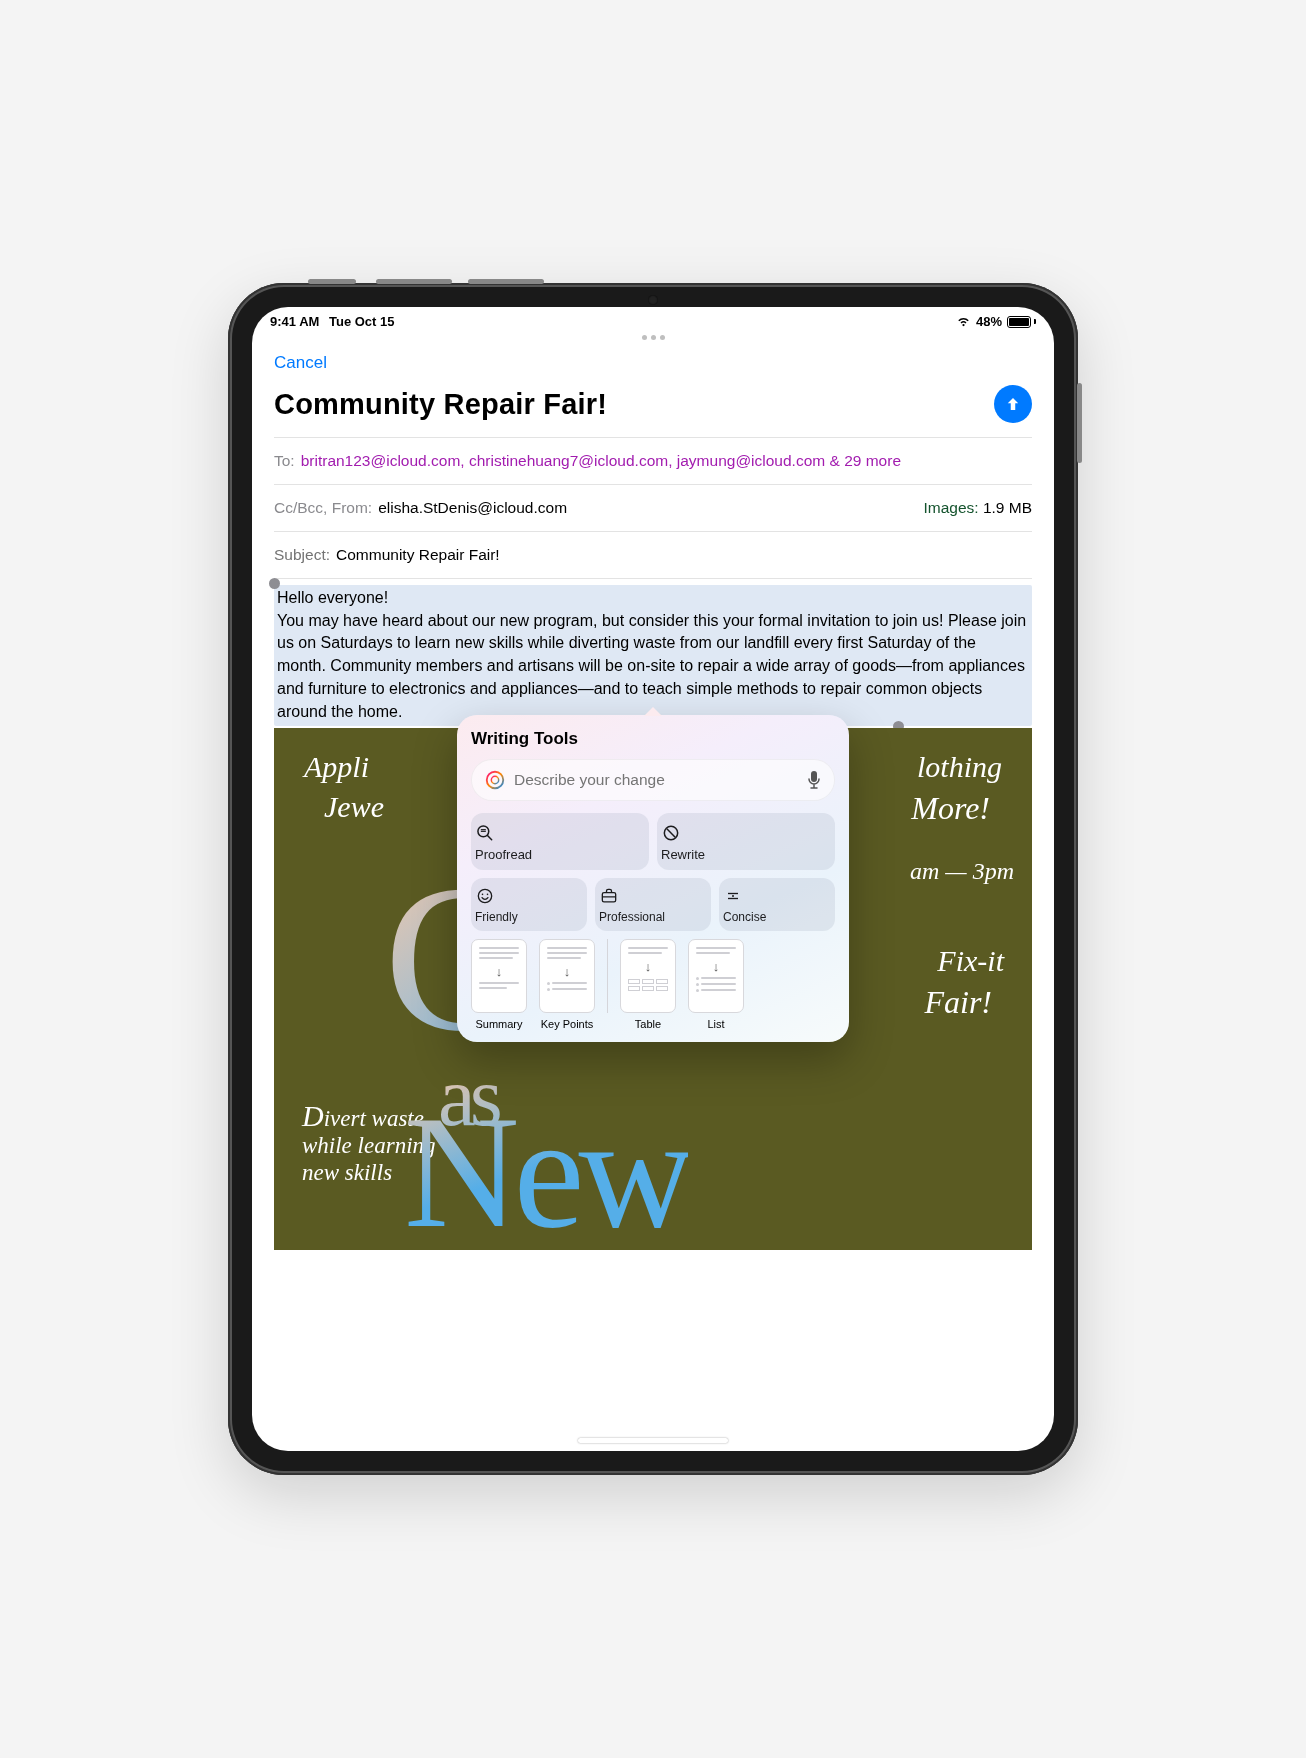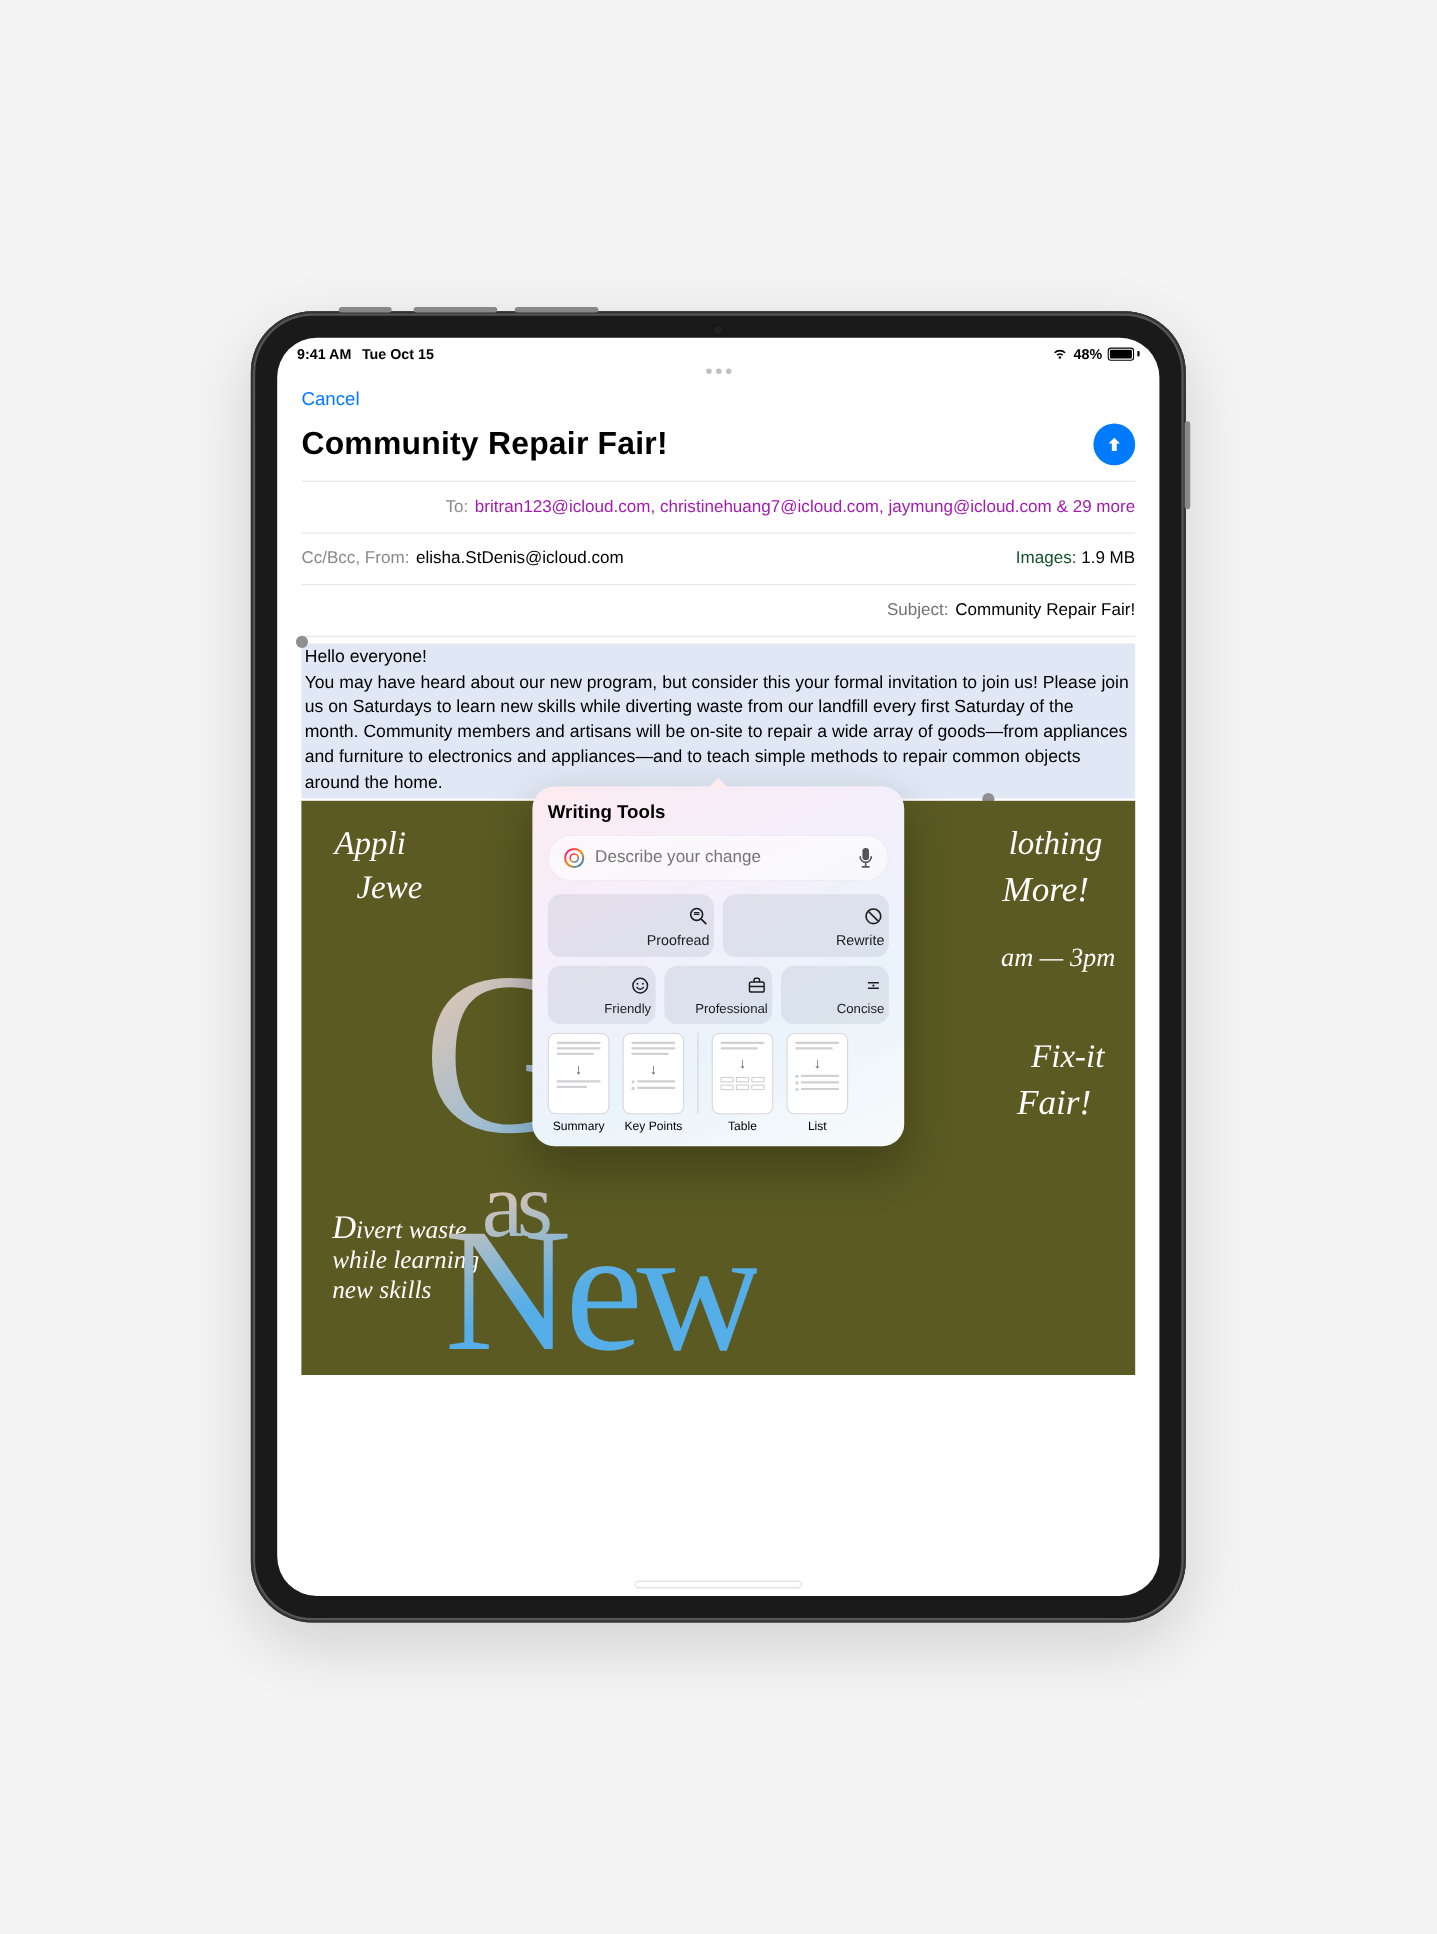--- a/index.html
+++ b/index.html
@@ -30,21 +30,21 @@
 .handle-dots{display:flex;gap:4px;justify-content:center;padding:4px 0;}
 .handle-dots span{width:5px;height:5px;background:#bfbfbf;border-radius:50%;}
 
 
 .compose{padding:0 22px;}
 .cancel{color:#007aff;font-size:17px;padding:9px 0 12px;display:inline-block;}
 .title-row{display:flex;justify-content:space-between;align-items:center;}
 .subject-big{font-size:29px;font-weight:700;letter-spacing:.2px;}
 .send{width:38px;height:38px;background:#007aff;border-radius:50%;display:flex;align-items:center;justify-content:center;}
 .send svg{width:18px;height:18px;}
-.field{padding:14px 0;border-bottom:1px solid #e3e3e3;font-size:15.5px;display:flex;gap:6px;justify-content:flex-end;}
+.field{padding:14px 0;border-bottom:1px solid #e3e3e3;font-size:15.5px;display:flex;gap:6px;}
 .first-field{margin-top:14px;border-top:1px solid #e3e3e3;}
 .field .label{color:#8a8a8e;}
 .field .blue{color:#a21caf;}
 .field.cc{justify-content:space-between;}
 .cc-left{display:flex;gap:6px;color:#8a8a8e;}
 .cc-left .from-addr{color:#000;}
 .cc-right{color:#000;}
 .cc-right .lab{color:#14532d;}
 .field.subject .label{color:#737373;}
 .field.subject .val{color:#000;}
@@ -66,29 +66,29 @@
 .poster .time{position:absolute;top:130px;right:18px;font-size:24px;font-style:italic;}
 .poster .fixit{position:absolute;top:216px;right:28px;font-size:30px;}
 .poster .fixit2{position:absolute;top:256px;right:40px;font-size:32px;}
 .poster .bl{position:absolute;bottom:64px;left:28px;font-size:23px;line-height:1.15;font-style:italic;}
 .poster .bl .d{font-family:"Snell Roundhand",cursive;font-size:30px;}
 .poster .bigG{position:absolute;top:110px;left:110px;font-size:210px;font-family:"Snell Roundhand",cursive;background:linear-gradient(140deg,#f7c9a8,#6db6e8);-webkit-background-clip:text;background-clip:text;-webkit-text-fill-color:transparent;}
 .poster .asnew{position:absolute;bottom:10px;left:130px;font-size:160px;line-height:.85;letter-spacing:-6px;background:linear-gradient(160deg,#f7c9a8 5%,#55aee8 55%);-webkit-background-clip:text;background-clip:text;-webkit-text-fill-color:transparent;font-weight:400;}
 .poster .asnew .as{font-size:85px;display:block;margin-bottom:-28px;margin-left:34px;}
 
 
-.wt{position:absolute;top:408px;left:50%;transform:translateX(-50%);width:338px;background:linear-gradient(155deg,#fcebef 0%,#f5eefb 30%,#eaf3fb 65%,#f7fbfb 100%);border-radius:20px;padding:14px 14px 12px;box-shadow:0 18px 44px rgba(0,0,0,.28);}
+.wt{position:absolute;top:408px;left:50%;transform:translateX(-50%);width:392px;background:linear-gradient(155deg,#fcebef 0%,#f5eefb 30%,#eaf3fb 65%,#f7fbfb 100%);border-radius:20px;padding:14px 14px 12px;box-shadow:0 18px 44px rgba(0,0,0,.28);}
 .wt::before{content:"";position:absolute;top:-8px;left:50%;transform:translateX(-50%);border:9px solid transparent;border-bottom-color:#fcebef;border-top:none;}
 .wt h3{font-size:17px;font-weight:600;margin-bottom:10px;}
 .wt-input{display:flex;align-items:center;background:rgba(255,255,255,.6);border-radius:22px;padding:9px 12px;gap:8px;margin-bottom:12px;border:1px solid rgba(0,0,0,.05);}
 .wt-spark{width:22px;height:22px;flex-shrink:0;}
 .wt-input input{border:none;background:transparent;font-size:15.5px;color:#9a9aa0;flex:1;outline:none;}
 .wt-mic{width:16px;height:20px;color:#555;}
 .wt-row{display:flex;gap:8px;margin-bottom:8px;}
-.wt-btn{flex:1;background:rgba(160,170,185,.22);border-radius:12px;padding:10px 4px 8px;display:flex;flex-direction:column;align-items:flex-end;gap:4px;}
+.wt-btn{flex:1;background:rgba(160,170,185,.22);border-radius:12px;padding:10px 4px 8px;display:flex;flex-direction:column;align-items:flex-start;gap:4px;}
 .wt-btn.sm{padding:8px 4px 7px;}
 .wt-btn .lbl{font-size:13px;color:#1c1c1e;}
 .wt-btn.sm .lbl{font-size:12px;}
 .wt-ico{width:20px;height:20px;}
 .wt-docs{display:flex;gap:12px;margin-top:2px;align-items:flex-start;}
 .wt-doc{display:flex;flex-direction:column;align-items:center;gap:5px;font-size:11px;}
 .wt-doc .thumb{width:56px;height:74px;background:#fff;border:1px solid #d8d8dc;border-radius:7px;padding:7px 7px;display:flex;flex-direction:column;gap:3px;position:relative;}
 .ln{height:2px;background:#cfcfd4;border-radius:1px;}
 .ln.short{width:70%;}
 .ln.mid{width:85%;}

